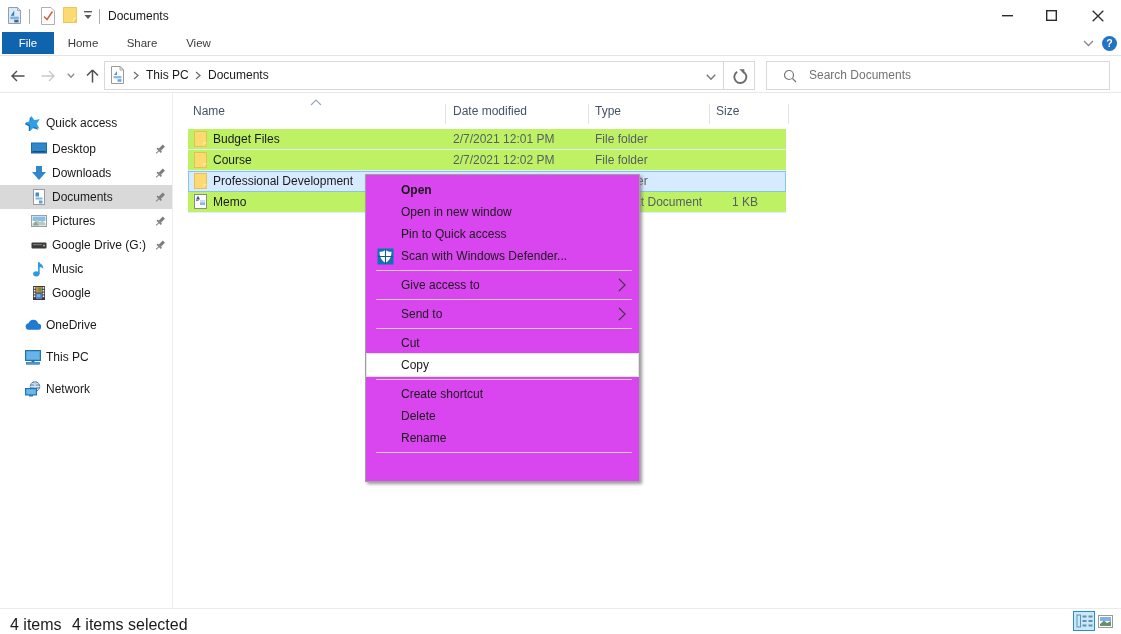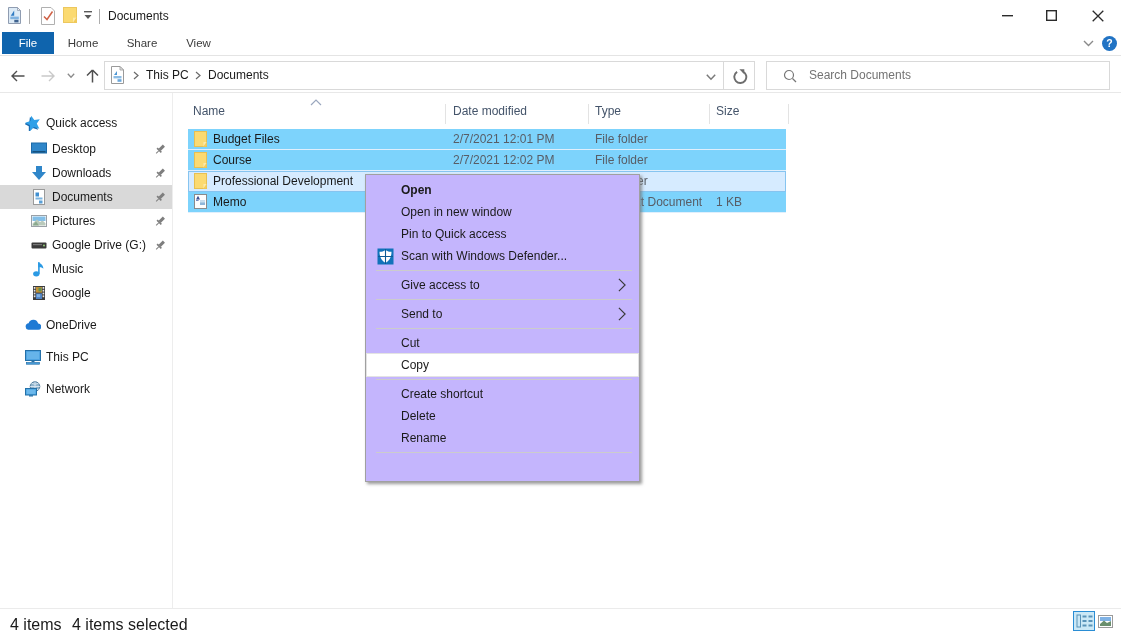--- a/index.html
+++ b/index.html
@@ -25,26 +25,26 @@
   
   #main { position:absolute; left:0; top:93px; width:1121px; height:515px; background:#fff; }
   #sidebar { position:absolute; left:0; top:0; width:173px; height:515px; border-right:1px solid #ededed; background:#fff; }
   .nav { position:absolute; height:24px; line-height:24px; color:#1a1a1a; font-size:12px; white-space:nowrap; }
   .navicon { position:absolute; width:16px; height:16px; }
   .pin { position:absolute; left:152px; width:16px; height:13px; }
 
   
   #hdr { position:absolute; left:188px; top:7px; width:600px; height:22px; color:#44546a; }
   .hsep { position:absolute; top:1px; width:1px; height:20px; background:#e3e3e3; }
-  .row { position:absolute; left:188px; width:598px; height:21px; background:#7dd3fc; line-height:20px; border-bottom:1px solid #e0effc; }
+  .row { position:absolute; left:188px; width:598px; height:21px; background:#bef264; line-height:20px; border-bottom:1px solid #e0effc; }
   .cell { position:absolute; top:0; height:20px; line-height:20px; white-space:nowrap; }
   .dim { color:#585d66; }
 
   
-  #menu { position:absolute; left:365px; top:174px; width:275px; height:308px; background:#c4b5fd; border:1px solid #a0a0a0; box-shadow:2px 2px 3px rgba(120,120,120,0.75); }
+  #menu { position:absolute; left:365px; top:174px; width:275px; height:308px; background:#d946ef; border:1px solid #a0a0a0; box-shadow:2px 2px 3px rgba(120,120,120,0.75); }
   .mi { position:absolute; left:1px; width:271px; height:22px; line-height:22px; padding-left:34px; color:#1a1a1a; }
   .msep { position:absolute; left:10px; width:256px; height:1px; background:#cccccc; }
   .marrow { position:absolute; right:12px; top:4px; }
 
   
   #status { position:absolute; left:0; top:608px; width:1121px; height:26px; border-top:1px solid #ebebeb; background:#fff; font-size:16px; }
 </style>
 </head>
 <body>
 
@@ -312,21 +312,21 @@
     <svg class="abs" style="left:6px;top:2px" width="13" height="15" viewBox="0 0 13 15">
       <rect x="0.5" y="0.5" width="12" height="14" fill="#fdfdfd" stroke="#8a8a8a"></rect>
       <path d="M2 5.5 L4 1.8 L6 5.5 Z" fill="#3b4f93"></path>
       <rect x="2" y="5.9" width="2.6" height="1" fill="#6a7db8"></rect>
       <rect x="6" y="6.5" width="5" height="4.5" fill="#8fb6d9"></rect>
       <rect x="6" y="6.5" width="5" height="2" fill="#c9e0ef"></rect>
     </svg>
     <div class="cell" style="left:25px">Memo</div>
     <div class="cell dim" style="left:265px">2/7/2021 12:04 PM</div>
     <div class="cell dim" style="left:407px">Rich Text Document</div>
-    <div class="cell dim" style="left:528px;width:54px;text-align:left">1 KB</div>
+    <div class="cell dim" style="left:516px;width:54px;text-align:right">1 KB</div>
   </div>
 </div>
 
 <div id="menu">
   <div class="mi" style="top:4px;font-weight:bold">Open</div>
   <div class="mi" style="top:26px">Open in new window</div>
   <div class="mi" style="top:48px">Pin to Quick access</div>
   <div class="mi" style="top:70px">Scan with Windows Defender...</div>
   <svg class="abs" style="left:11px;top:73px" width="17" height="17" viewBox="0 0 17 17">
     <rect x="0.5" y="0.5" width="16" height="16" fill="#1172ba"></rect>

